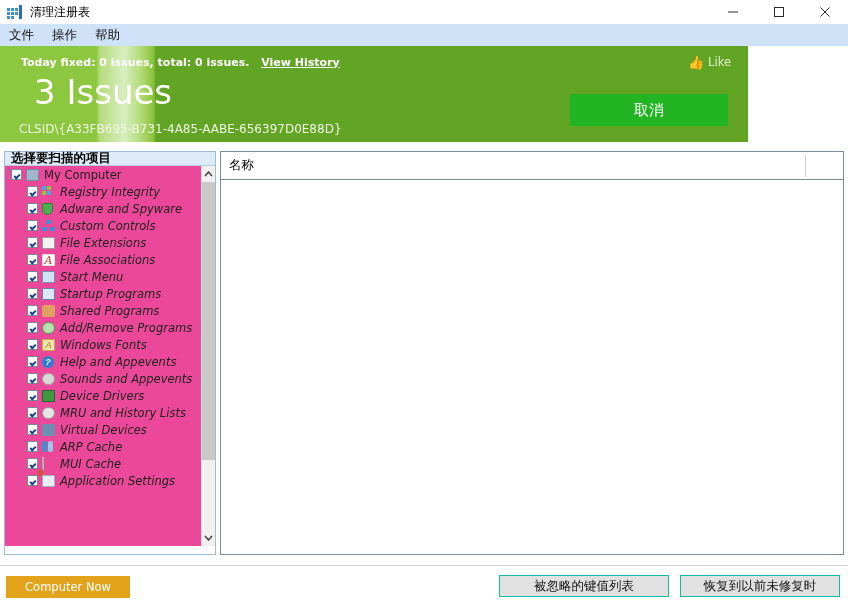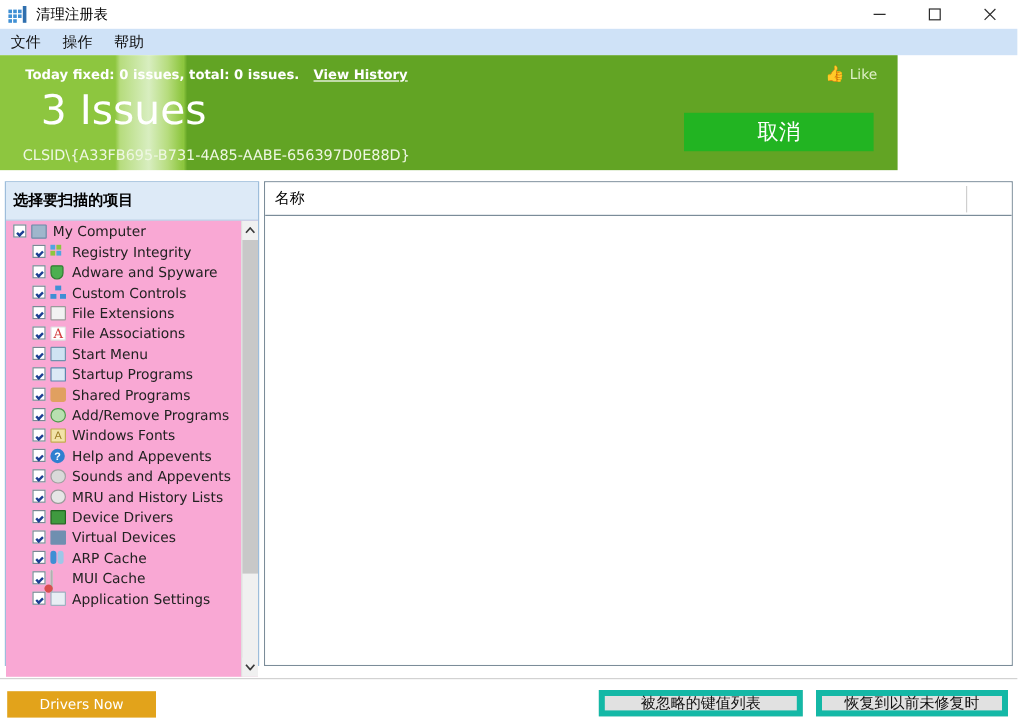--- a/index.html
+++ b/index.html
@@ -85,47 +85,47 @@
   }
   .like{
     position:absolute;right:17px;top:9px;display:flex;align-items:center;
     font-size:11.5px;color:#dff0c8;
     font-family:"DejaVu Sans","Liberation Sans",sans-serif;
   }
   .like .thumb{font-size:13px;margin-right:4px;color:#dff0c8;line-height:1;}
   .cancel-btn{
     position:absolute;right:20px;top:48px;width:158px;height:32px;
     background:#22b422;border:none;color:#ffffff;
-    font-size:18px;font-family:"DejaVu Sans","Liberation Sans",sans-serif;
+    font-size:15px;font-family:"DejaVu Sans","Liberation Sans",sans-serif;
     display:flex;align-items:center;justify-content:center;cursor:pointer;
   }
 
   
   .content{position:absolute;left:0;top:142px;width:848px;height:423px;background:#ffffff;}
 
   .left-panel{
     position:absolute;left:4px;top:9px;width:212px;height:404px;
     border:1px solid #9dbddb;background:#ffffff;box-sizing:border-box;
   }
   .left-head{
-    height:32px;background:#ddeaf7;
+    height:14px;background:#ddeaf7;
     border-bottom:1px solid #b6cde4;
     display:flex;align-items:center;padding-left:6px;box-sizing:border-box;
   }
   .left-head span{
     font-size:12.5px;font-weight:bold;color:#000;
     font-family:"DejaVu Sans","Liberation Sans",sans-serif;
   }
-  .tree-wrap{position:relative;height:380px;overflow:hidden;background:#f9a8d4;}
+  .tree-wrap{position:relative;height:380px;overflow:hidden;background:#ec4899;}
   .tree{position:absolute;left:0;top:0;right:14px;top:0;}
   .tree-row{
     height:17px;display:flex;align-items:center;padding-left:6px;
     box-sizing:border-box;white-space:nowrap;
   }
-  .tree-row.child{padding-left:22px;}
+  .tree-row.child{padding-left:22px;font-style:italic;}
   .cbx{
     width:11px;height:11px;border:1px solid #7b8794;background:#fff;
     position:relative;flex:0 0 auto;margin-right:3px;box-sizing:border-box;
   }
   .cbx:after{
     content:"";position:absolute;left:2px;top:4px;width:4px;height:2px;
     border-left:2px solid #1c3f94;border-bottom:2px solid #1c3f94;
     transform:rotate(-45deg);
   }
   .ticon{width:15px;height:14px;flex:0 0 auto;margin-right:4px;position:relative;}
@@ -216,21 +216,21 @@
     position:absolute;left:0;top:565px;width:848px;height:42px;
     background:#ffffff;border-top:1px solid #d2d2d2;
   }
   .activate{
     position:absolute;left:6px;top:10px;width:124px;height:22px;
     background:#e2a31b;color:#ffffff;border:none;font-size:11.5px;
     font-family:"DejaVu Sans","Liberation Sans",sans-serif;
     display:flex;align-items:center;justify-content:center;cursor:pointer;
   }
   .fbtn{
-    position:absolute;top:9px;height:22px;background:#e1e1e1;border:5px solid #14b8a6;
+    position:absolute;top:9px;height:22px;background:#e1e1e1;border:1px solid #14b8a6;
     color:#111;font-size:12.5px;
     font-family:"DejaVu Sans","Liberation Sans",sans-serif;
     display:flex;align-items:center;justify-content:center;cursor:pointer;
     box-sizing:border-box;
   }
   .fbtn.ignored{left:499px;width:170px;}
   .fbtn.restore{left:680px;width:160px;}
 </style>
 </head>
 <body>
@@ -394,30 +394,30 @@
             <div class="tree-row child">
               <span class="cbx"></span>
               <span class="ticon">
                 <span class="ic sound"></span>
               </span>
               <span class="tlabel">Sounds and Appevents</span>
             </div>
             <div class="tree-row child">
               <span class="cbx"></span>
               <span class="ticon">
+                <span class="ic drv"></span>
+              </span>
+              <span class="tlabel">Device Drivers</span>
+            </div>
+            <div class="tree-row child">
+              <span class="cbx"></span>
+              <span class="ticon">
                 <span class="ic clock"></span>
               </span>
               <span class="tlabel">MRU and History Lists</span>
-            </div>
-            <div class="tree-row child">
-              <span class="cbx"></span>
-              <span class="ticon">
-                <span class="ic drv"></span>
-              </span>
-              <span class="tlabel">Device Drivers</span>
             </div>
             <div class="tree-row child">
               <span class="cbx"></span>
               <span class="ticon">
                 <span class="ic vdev"></span>
               </span>
               <span class="tlabel">Virtual Devices</span>
             </div>
             <div class="tree-row child">
               <span class="cbx"></span>
@@ -462,18 +462,18 @@
       <div class="right-head">
         <span class="colname">名称</span>
         <span class="coldiv"></span>
       </div>
       <div class="right-body" id="results-body"></div>
     </div>
 
   </div>
 
   <div class="footer">
-    <button class="activate">Drivers Now</button>
+    <button class="activate">Computer Now</button>
     <button class="fbtn ignored">被忽略的键值列表</button>
     <button class="fbtn restore">恢复到以前未修复时</button>
   </div>
 
 </div>
 
 </body></html>

